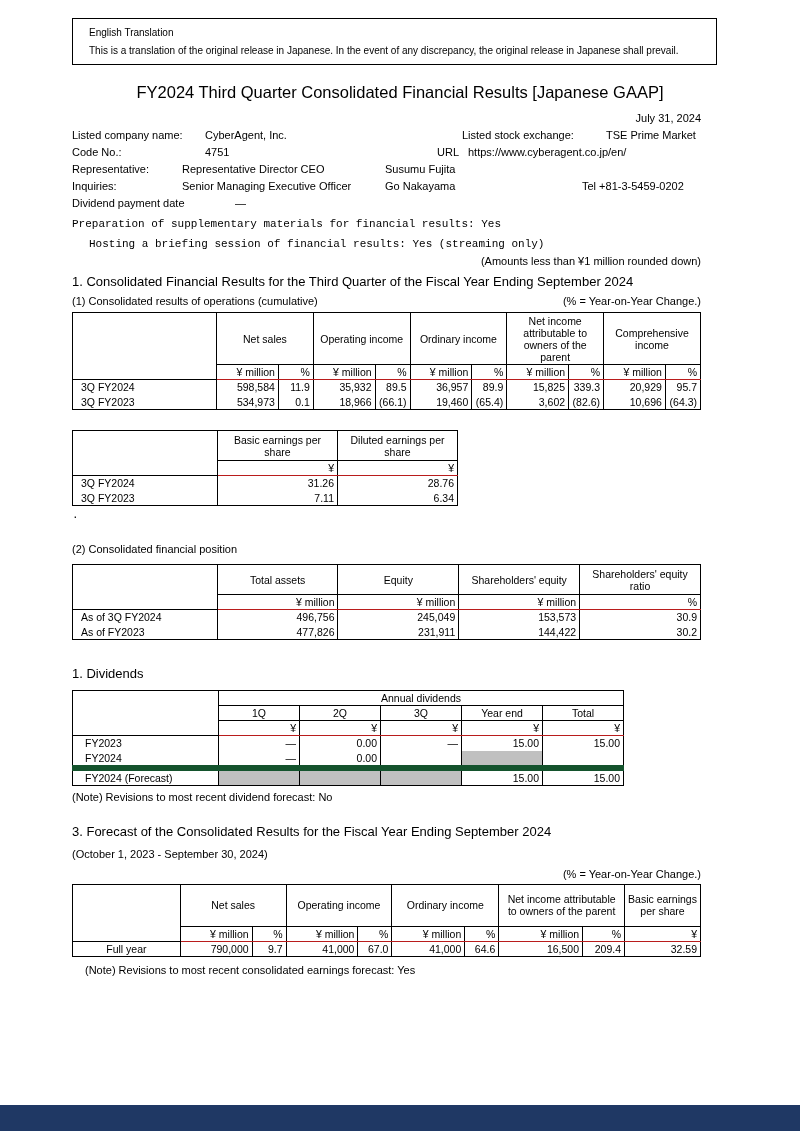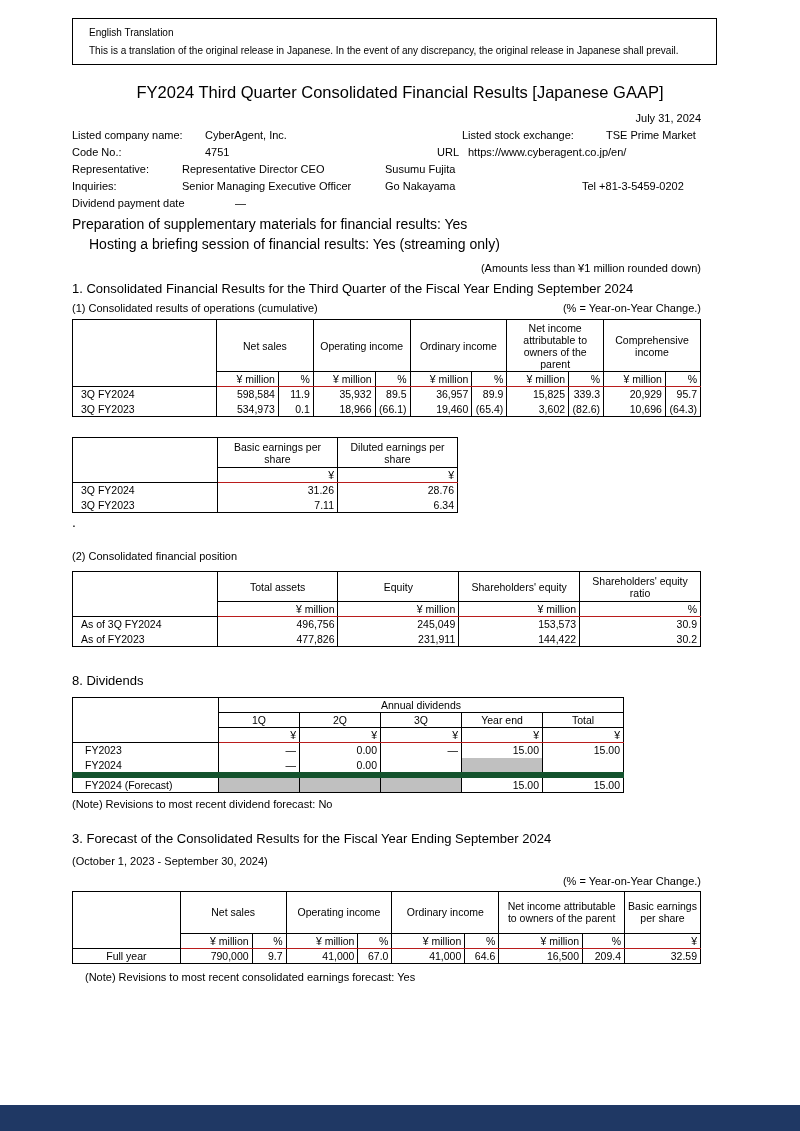--- a/index.html
+++ b/index.html
@@ -14,25 +14,25 @@
   .tbox-title { font-size:10px; line-height:18px; }
   .tbox-note { font-size:10px; line-height:12px; margin-top:3px; }
 
   .doc-title { width:800px; text-align:center; font-size:16.5px; line-height:19px; margin-top:18px; }
   .doc-date { font-size:11px; line-height:13px; text-align:right; margin-top:10px; }
 
   .info { margin-top:2px; }
   .irow { position:relative; height:17px; font-size:11px; }
   .irow span { position:absolute; top:2px; white-space:nowrap; }
 
-  .line { font-size:14px; line-height:13px; }
+  .line { font-size:11px; line-height:13px;font-family:Liberation Mono, monospace; }
   .line-supp { margin-top:6px; }
   .line-brief { margin-top:7px;padding-left:17px; }
   .rline { font-size:11px; line-height:13px; text-align:right; }
-  .rline-round { margin-top:11px; }
+  .rline-round { margin-top:4px; }
 
   .h1 { font-size:13px; line-height:15px; font-weight:normal; }
   .h1-s1 { margin-top:6px; }
   .h1-s2 { margin-top:26px; }
   .h1-s3 { margin-top:20px; }
 
   .subrow { margin-top:6px; display:flex; justify-content:space-between; font-size:11px; line-height:13px; }
   .sub2 { margin-top:21px; font-size:11px; line-height:13px; }
   .period3 { margin-top:9px; font-size:11px; line-height:13px; }
   .yoy3 { margin-top:7px; }
@@ -255,21 +255,21 @@
         <tr>
           <td class="lbl">As of FY2023</td>
           <td>477,826</td>
           <td>231,911</td>
           <td>144,422</td>
           <td>30.2</td>
         </tr>
       </tbody>
     </table>
 
-    <div class="h1 h1-s2">8. Dividends</div>
+    <div class="h1 h1-s2">1. Dividends</div>
 
     <table class="t t4">
       <colgroup>
           <col style="width:146px">
           <col style="width:81px">
           <col style="width:81px">
           <col style="width:81px">
           <col style="width:81px">
           <col style="width:81px">
         </colgroup>

